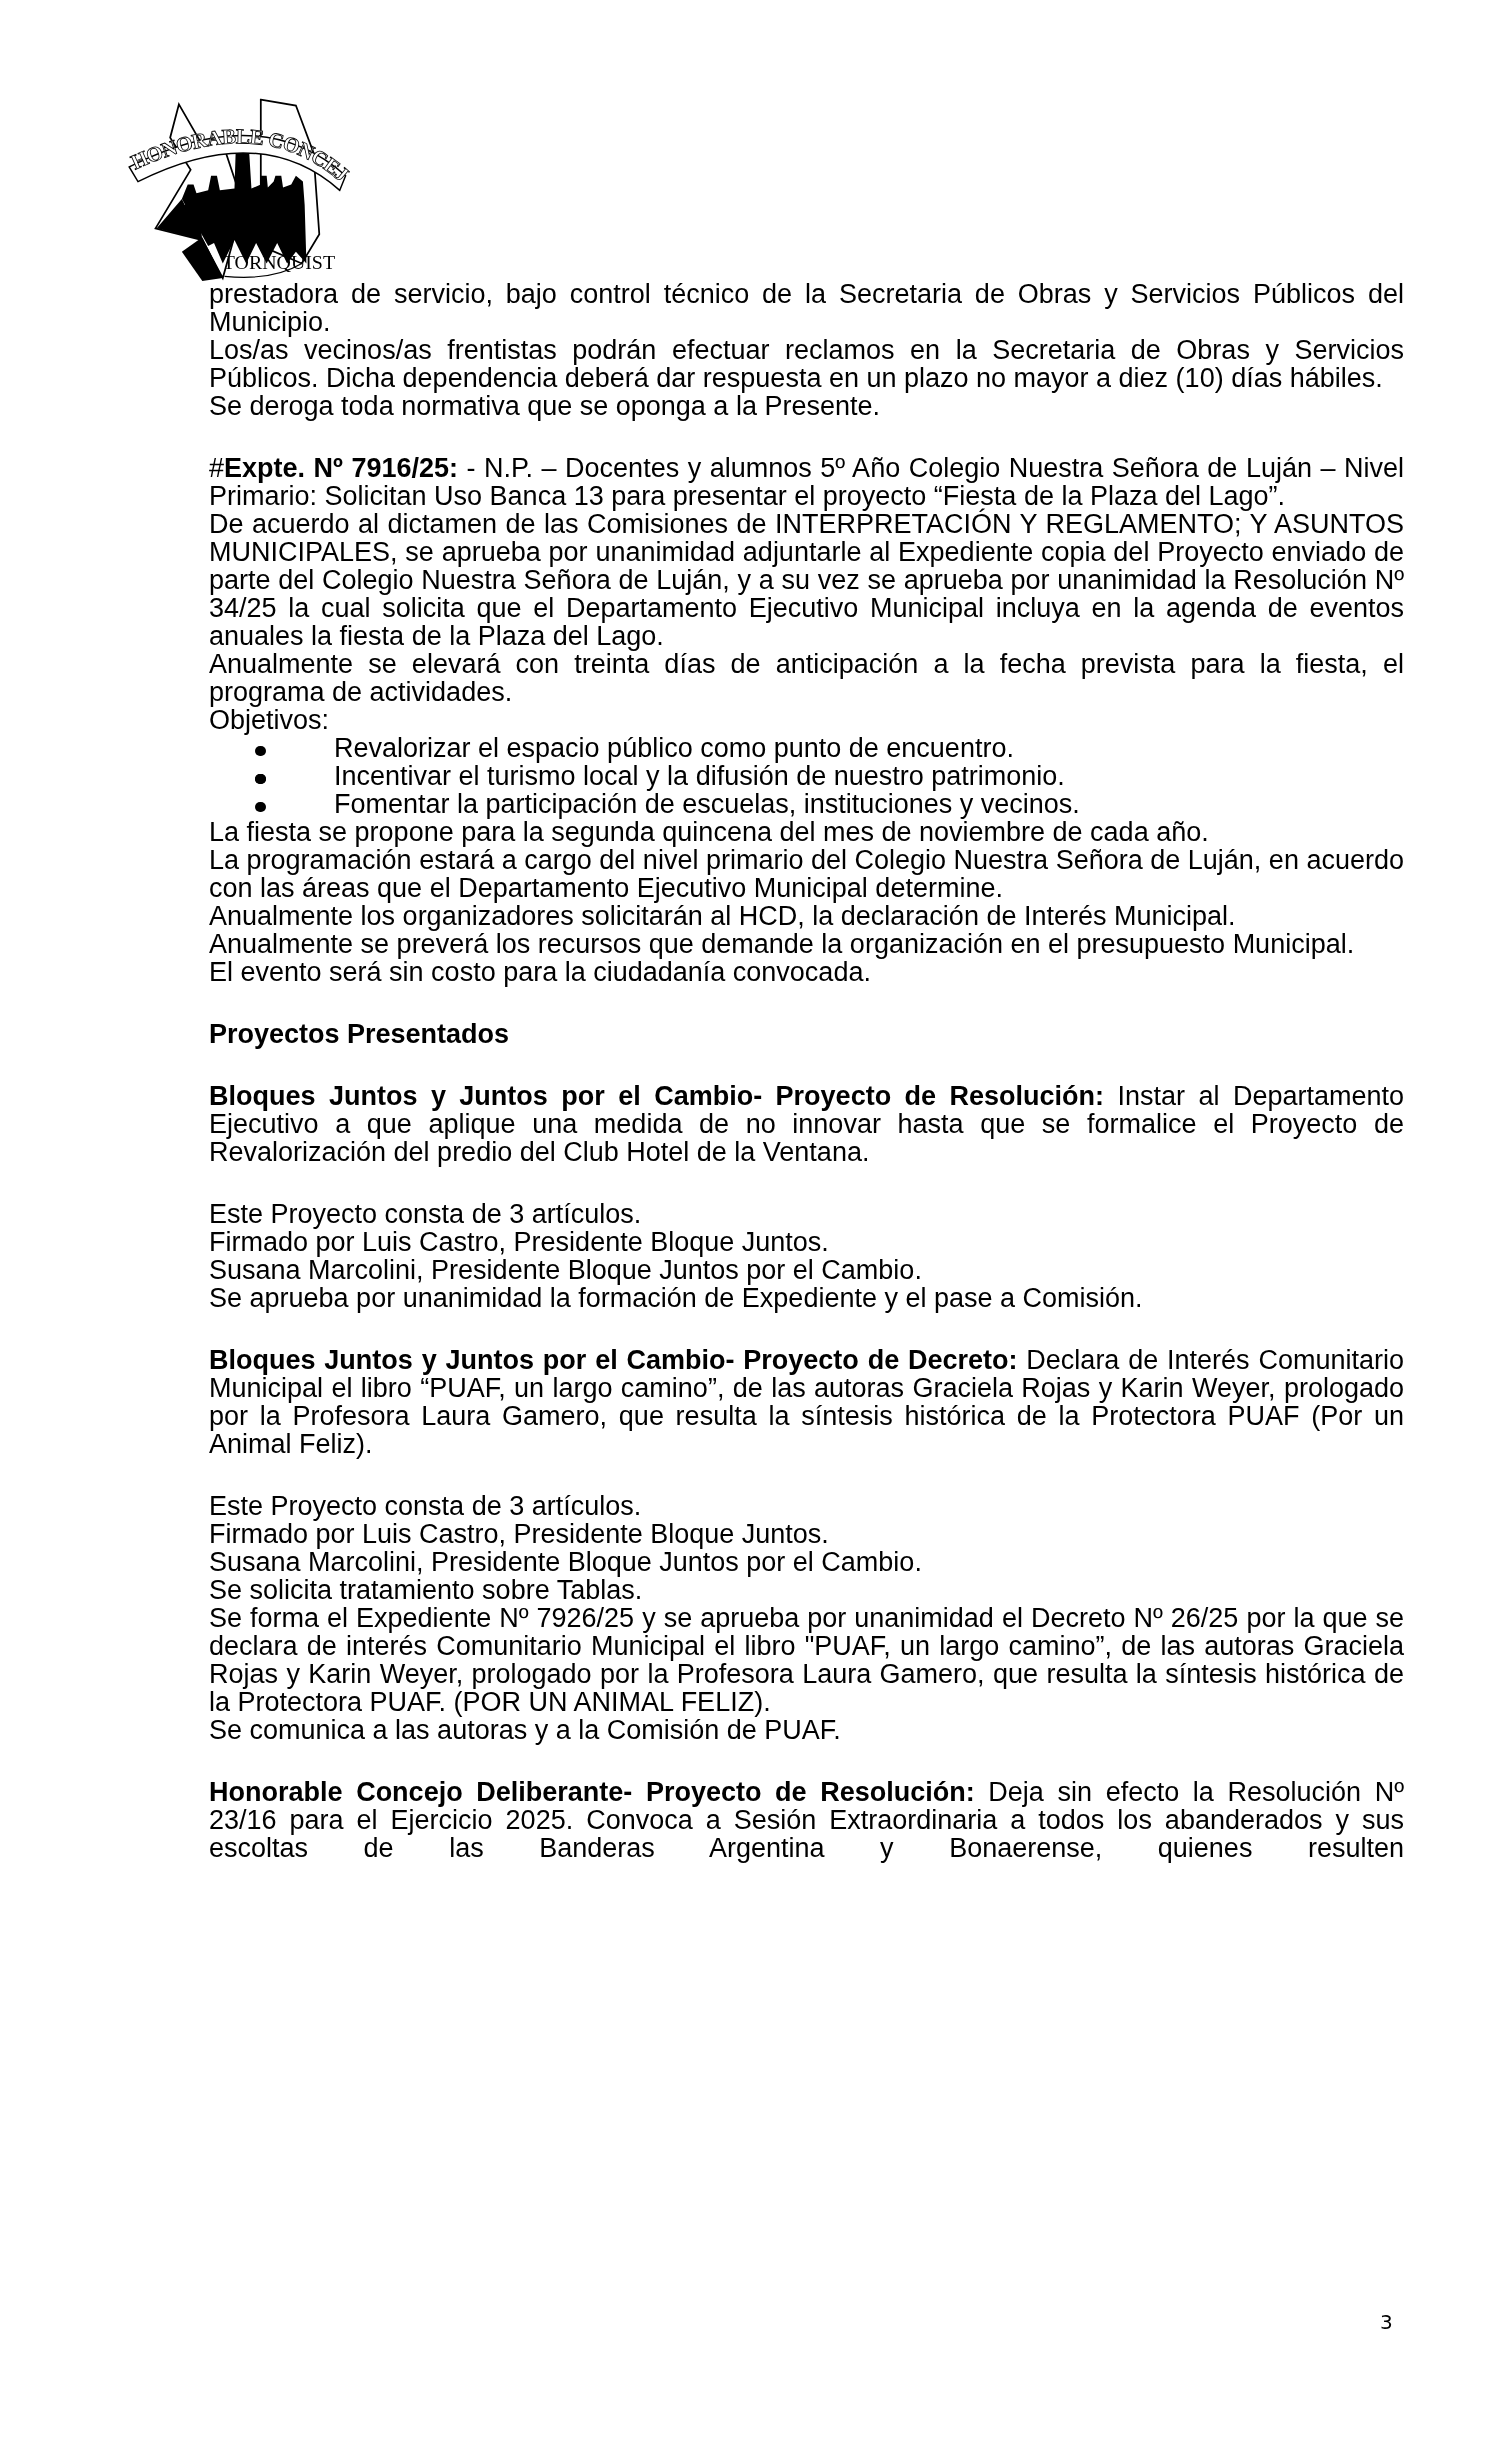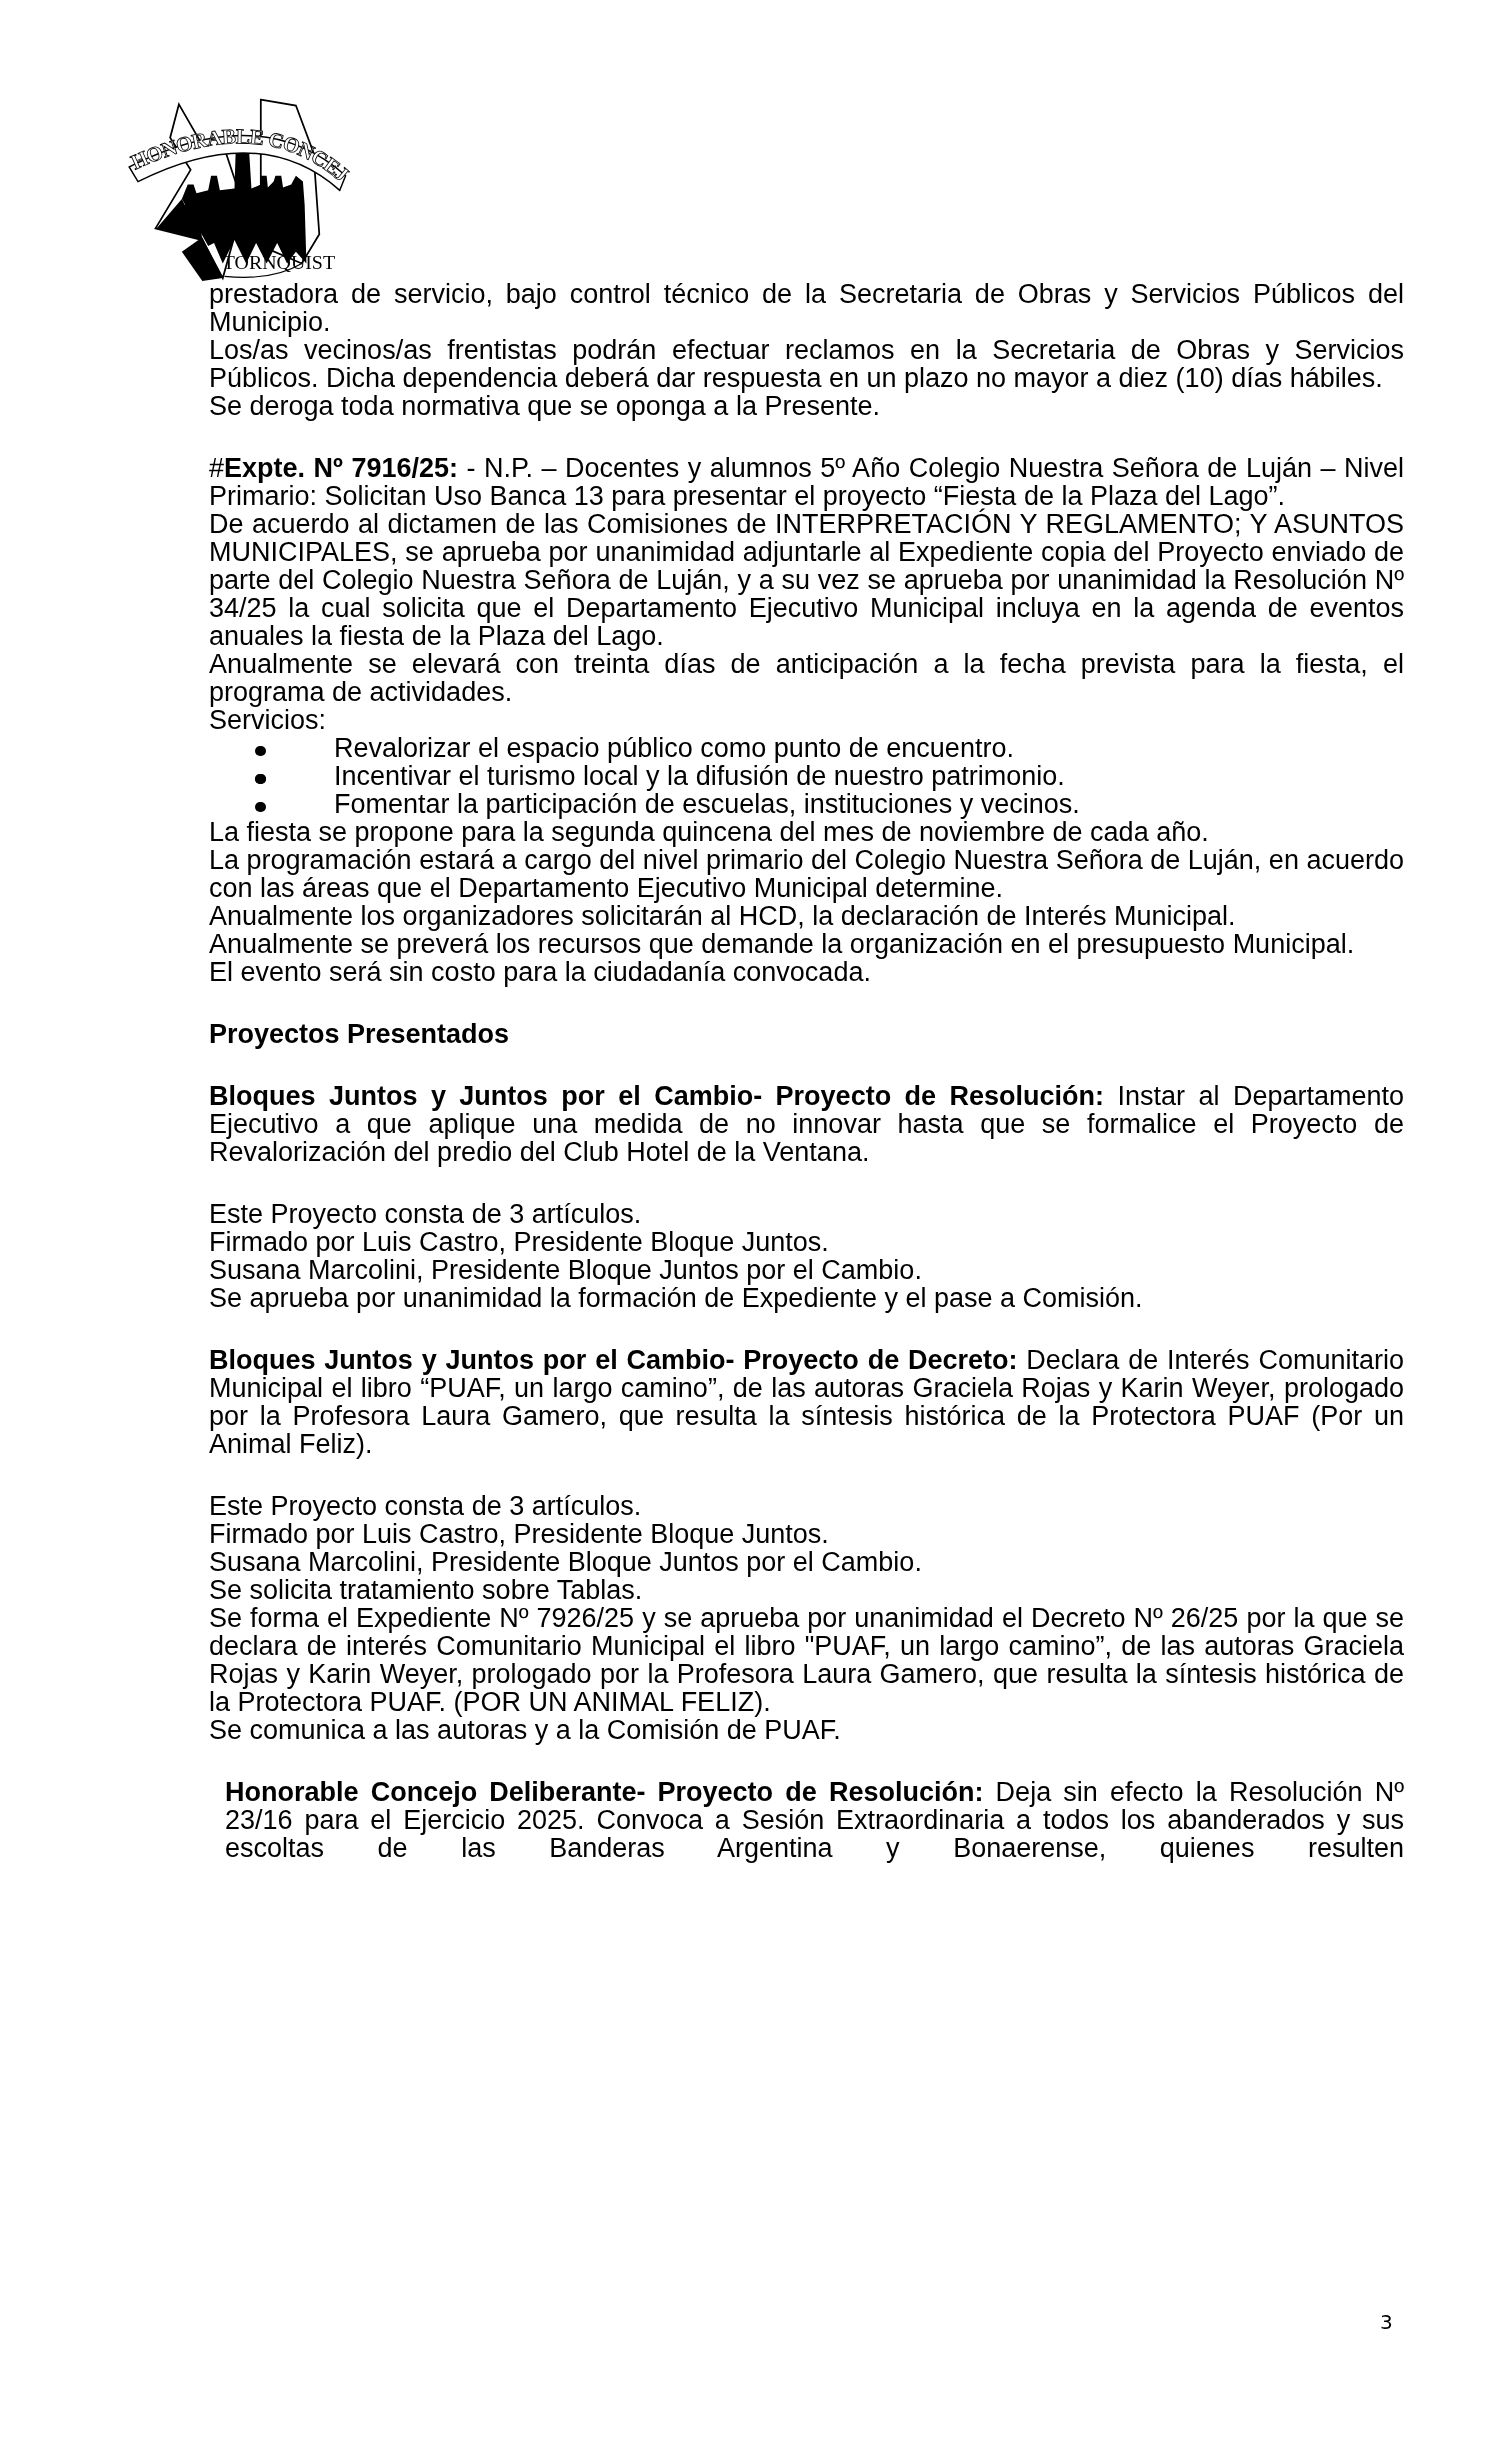--- a/index.html
+++ b/index.html
@@ -99,21 +99,21 @@
 
   <p class="p">prestadora de servicio, bajo control técnico de la Secretaria de Obras y Servicios Públicos del Municipio.</p>
   <p class="p">Los/as vecinos/as frentistas podrán efectuar reclamos en la Secretaria de Obras y Servicios Públicos. Dicha dependencia deberá dar respuesta en un plazo no mayor a diez (10) días hábiles.</p>
   <p class="p">Se deroga toda normativa que se oponga a la Presente.</p>
 
   <div class="gap"></div>
 
   <p class="p"><span>#</span><span class="b-u">Expte. Nº 7916/25:</span><span> - N.P. – Docentes y alumnos 5º Año Colegio Nuestra Señora de Luján – Nivel Primario: Solicitan Uso Banca 13 para presentar el proyecto “Fiesta de la Plaza del Lago”.</span></p>
   <p class="p">De acuerdo al dictamen de las Comisiones de INTERPRETACIÓN Y REGLAMENTO; Y ASUNTOS MUNICIPALES, se aprueba por unanimidad adjuntarle al Expediente copia del Proyecto enviado de parte del Colegio Nuestra Señora de Luján, y a su vez se aprueba por unanimidad la Resolución Nº 34/25 la cual solicita que el Departamento Ejecutivo Municipal incluya en la agenda de eventos anuales la fiesta de la Plaza del Lago.</p>
   <p class="p">Anualmente se elevará con treinta días de anticipación a la fecha prevista para la fiesta, el programa de actividades.</p>
-  <p class="p">Servicios:</p>
+  <p class="p">Objetivos:</p>
 
   <ul class="bullets">
     <li><span class="dot"></span><span>Revalorizar el espacio público como punto de encuentro.</span></li>
     <li><span class="dot"></span></li>
     <li><span class="dot"></span><span>Incentivar el turismo local y la difusión de nuestro patrimonio.</span></li>
     <li><span class="dot"></span><span>Fomentar la participación de escuelas, instituciones y vecinos.</span></li>
   </ul>
 
   <p class="p">La fiesta se propone para la segunda quincena del mes de noviembre de cada año.</p>
   <p class="p">La programación estará a cargo del nivel primario del Colegio Nuestra Señora de Luján, en acuerdo con las áreas que el Departamento Ejecutivo Municipal determine.</p>
@@ -140,18 +140,18 @@
   <div class="gap"></div>
   <p class="p">Este Proyecto consta de 3 artículos.</p>
   <p class="p">Firmado por Luis Castro, Presidente Bloque Juntos.</p>
   <p class="p">Susana Marcolini, Presidente Bloque Juntos por el Cambio.</p>
   <p class="p">Se solicita tratamiento sobre Tablas.</p>
   <p class="p">Se forma el Expediente Nº 7926/25 y se aprueba por unanimidad el Decreto Nº 26/25  por la que se declara de interés Comunitario Municipal el libro "PUAF, un largo camino”, de las autoras Graciela Rojas y Karin Weyer, prologado por la Profesora Laura Gamero, que resulta la síntesis histórica de la Protectora PUAF. (POR UN ANIMAL FELIZ).</p>
   <p class="p">Se comunica a las autoras y a la Comisión de PUAF.</p>
 
   <div class="gap"></div>
 
-  <p class="p" style="text-align-last: justify; margin-left: 16px;"><span class="b-u">Honorable Concejo Deliberante- Proyecto de Resolución:</span><span> Deja sin efecto la Resolución Nº 23/16 para el Ejercicio 2025. Convoca a Sesión Extraordinaria a todos los abanderados y sus escoltas de las Banderas Argentina y Bonaerense, quienes resulten</span></p>
+  <p class="p" style="text-align-last: justify;"><span class="b-u">Honorable Concejo Deliberante- Proyecto de Resolución:</span><span> Deja sin efecto la Resolución Nº 23/16 para el Ejercicio 2025. Convoca a Sesión Extraordinaria a todos los abanderados y sus escoltas de las Banderas Argentina y Bonaerense, quienes resulten</span></p>
 
 </div>
 
 <div class="page-number">3</div>
 
 
 </body></html>

